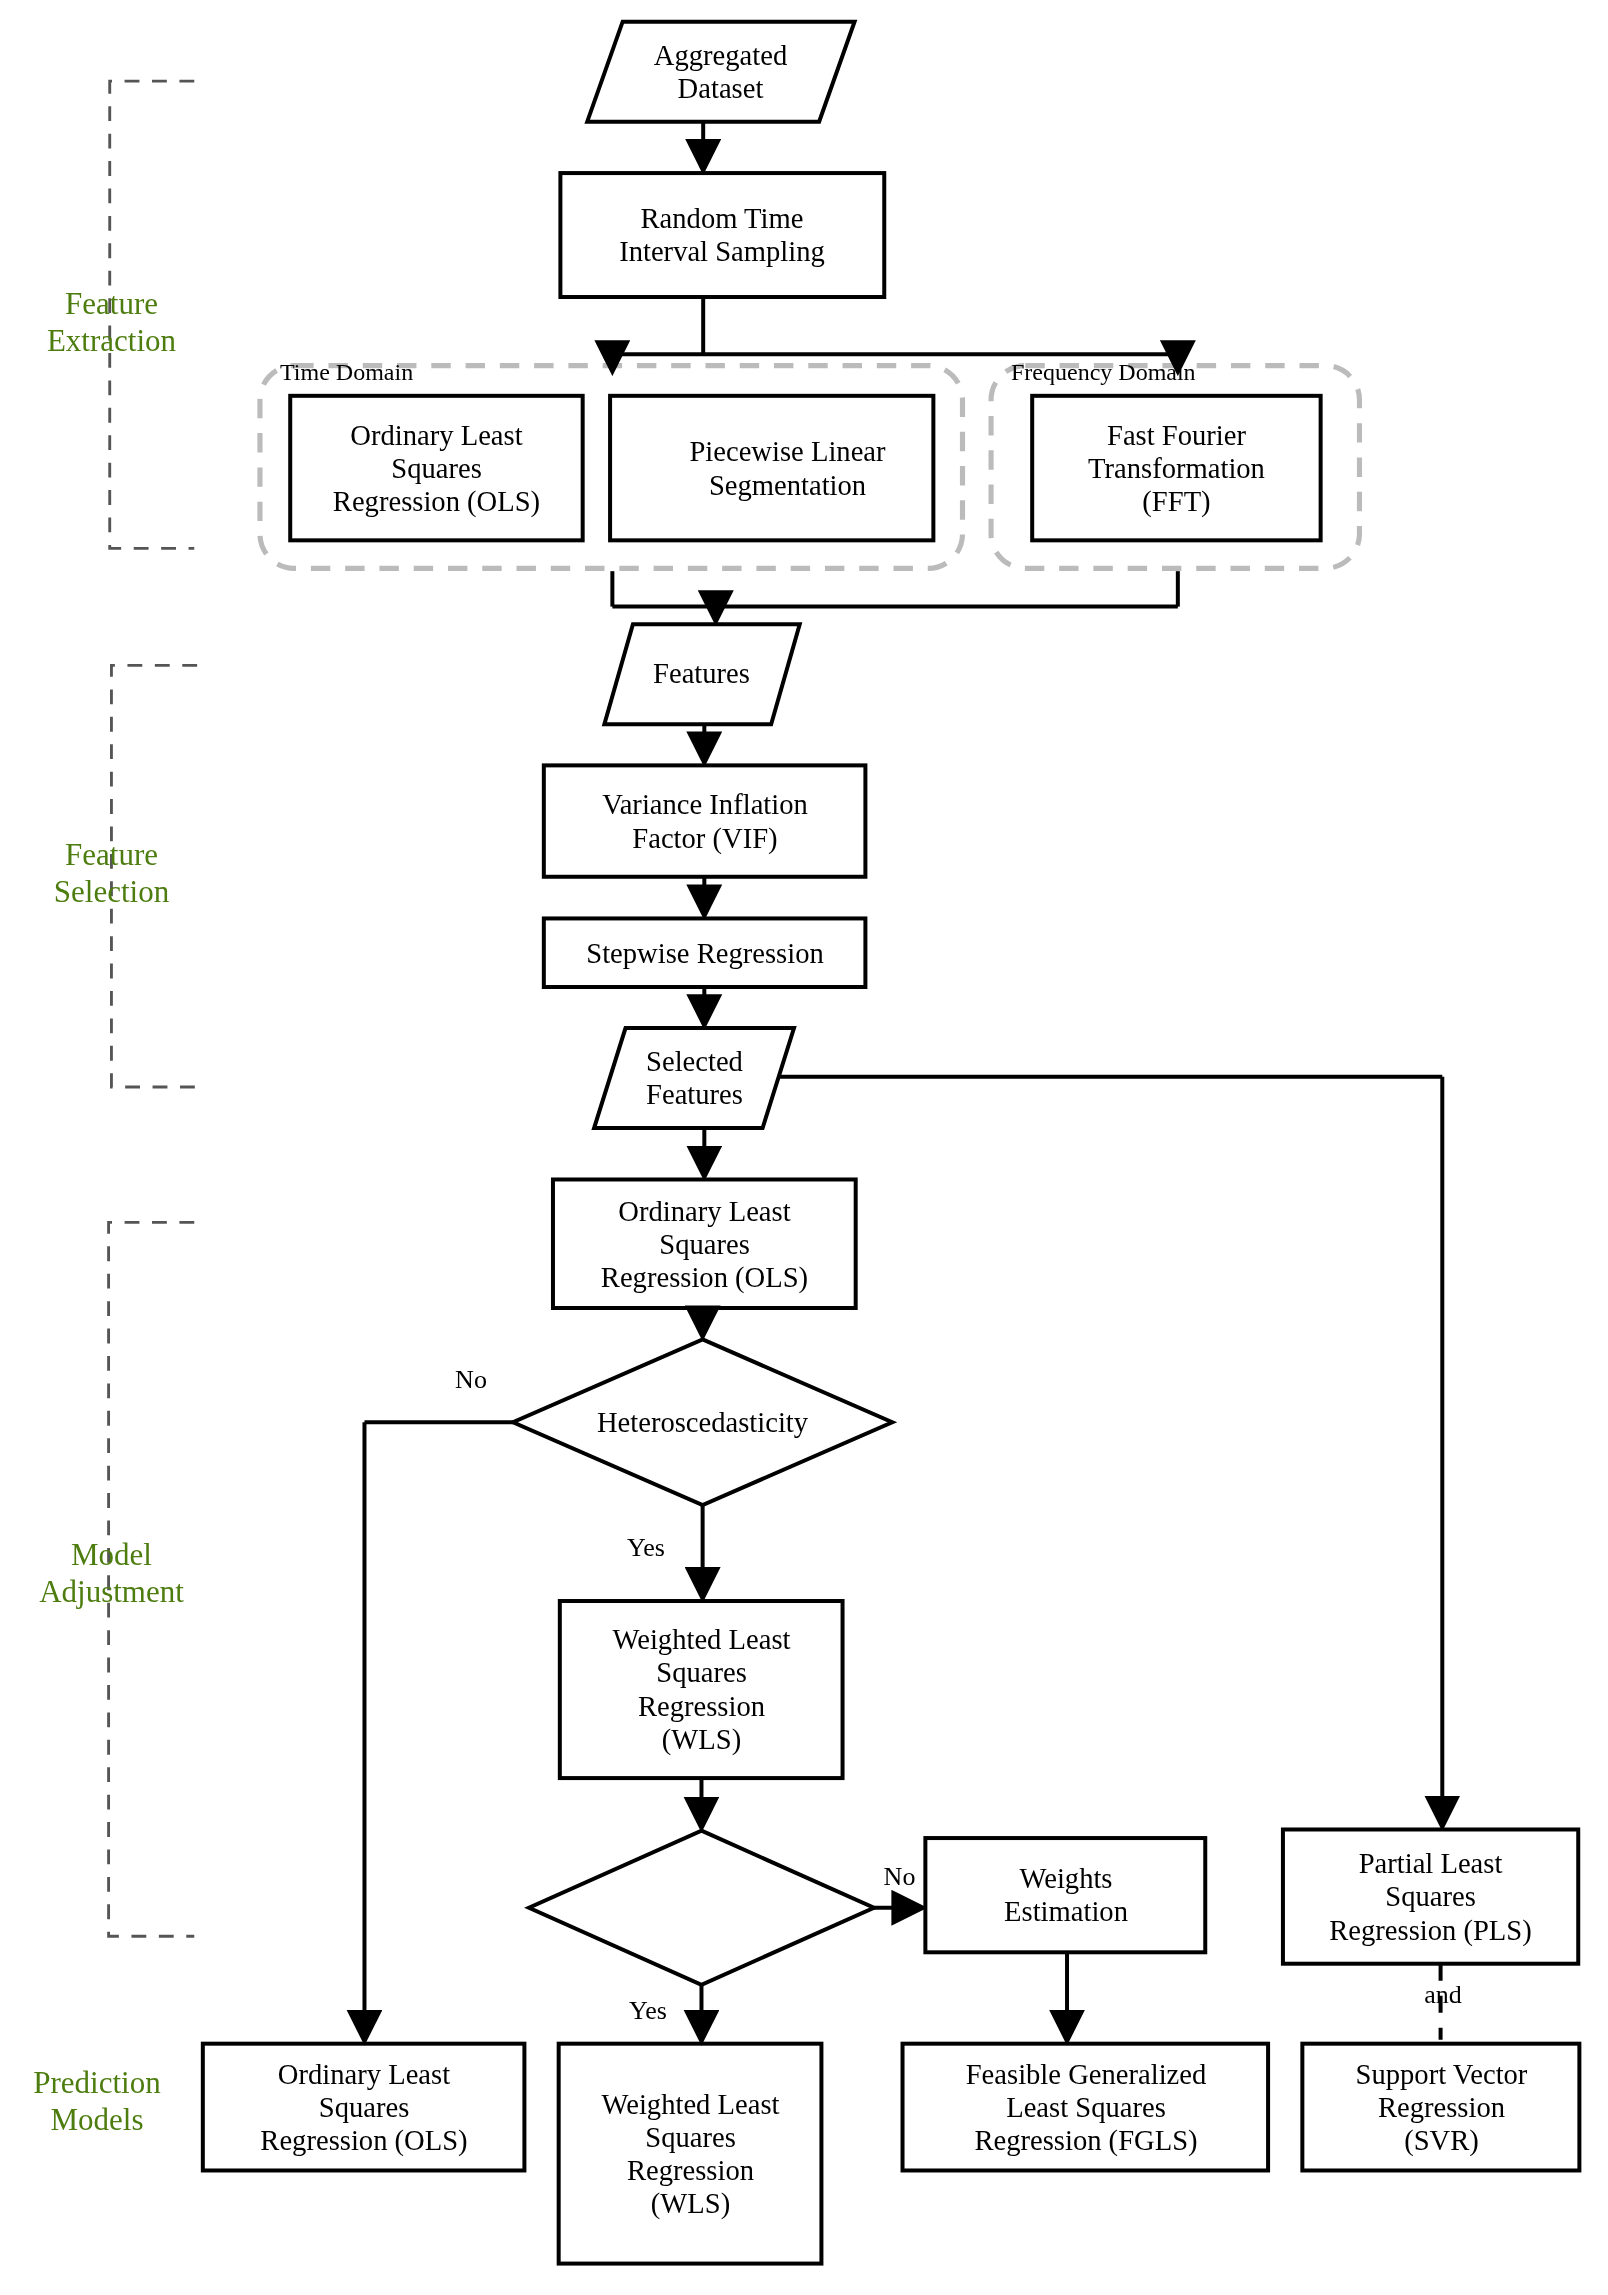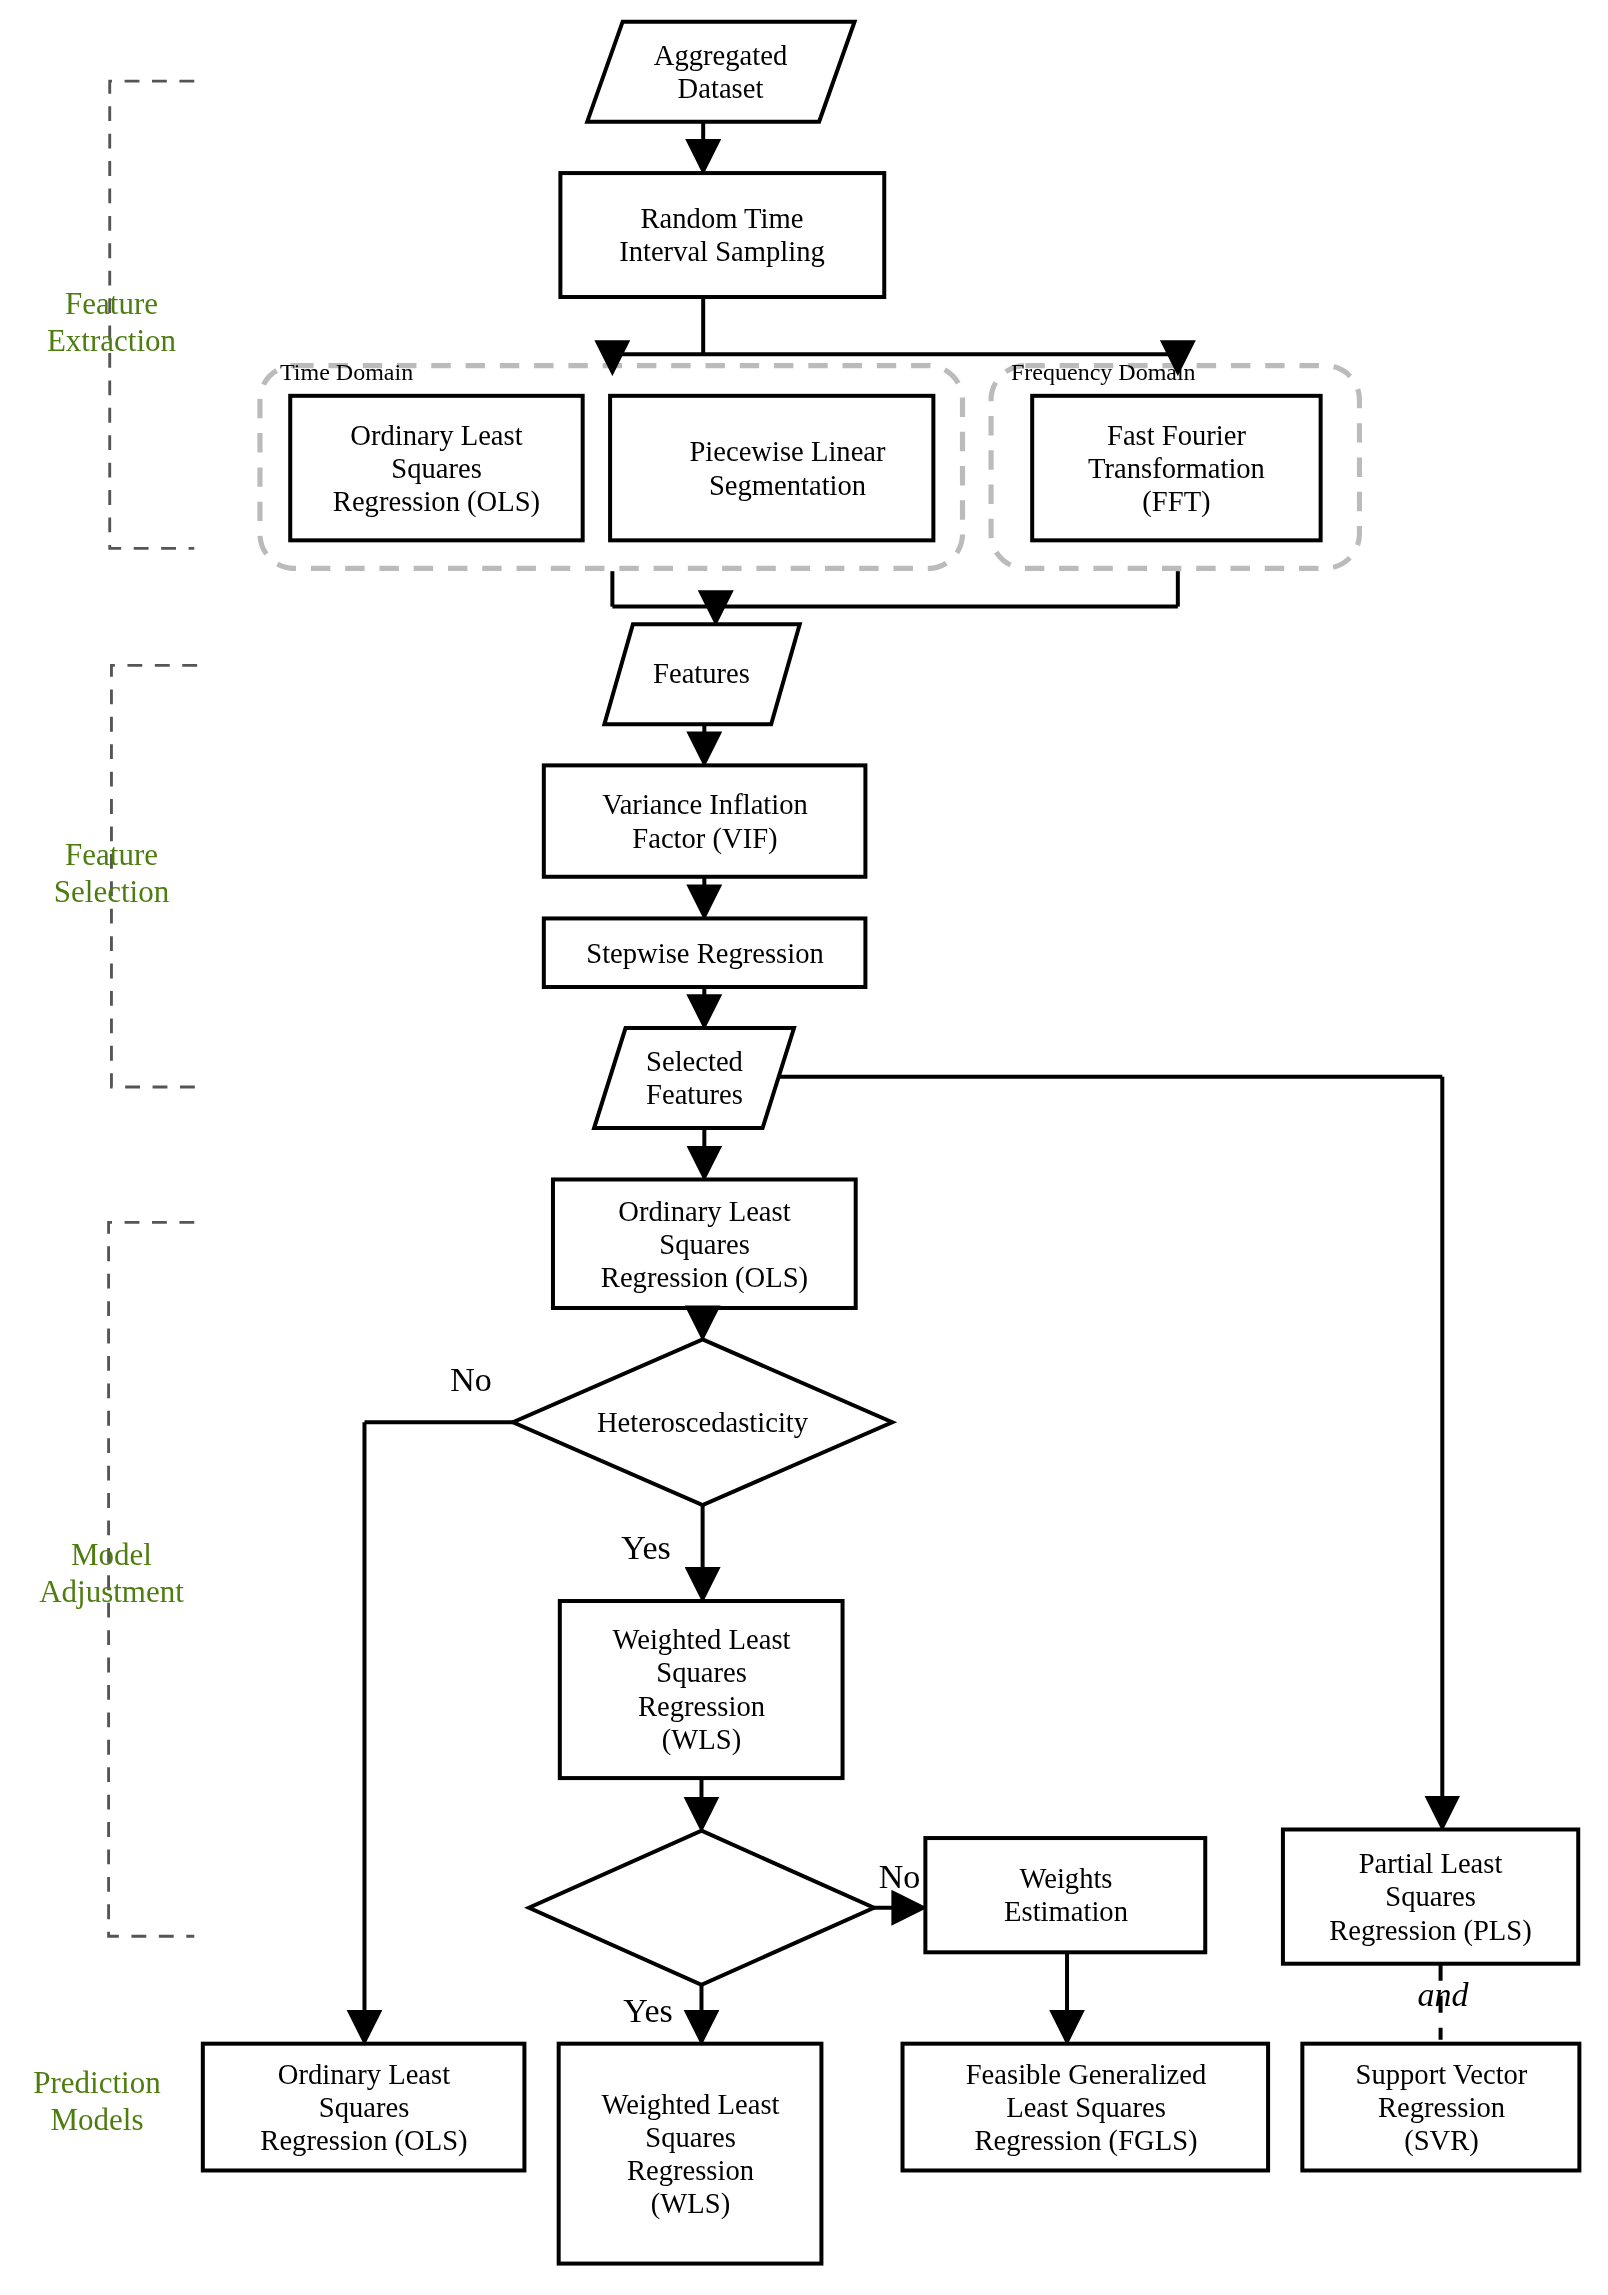--- a/index.html
+++ b/index.html
@@ -18,21 +18,21 @@
     align-items:center;
     justify-content:center;
     text-align:center;
     font-family:"Liberation Serif", serif;
     color:#000000;
     line-height:1.16;
     white-space:pre-line;
     pointer-events:none;
   }
   .fs-box{font-size:28.6px;}
-  .fs-edge{font-size:34px;}
+  .fs-edge{font-size:26px;}
   .fs-group{font-size:24px;}
 
   .stage-label{
     position:absolute;
     text-align:center;
     font-weight:normal;
     font-size:31px;
     line-height:1.18;
     white-space:pre-line;
     color:#4d7c0f;
@@ -221,16 +221,16 @@
 (SVR)</div>
 
   <div class="node-label fs-edge" style="left:434px;top:1363px;width:74px;height:34px;">No</div>
 
   <div class="node-label fs-edge" style="left:606px;top:1531px;width:80px;height:34px;">Yes</div>
 
   <div class="node-label fs-edge" style="left:868px;top:1860px;width:63px;height:34px;">No</div>
 
   <div class="node-label fs-edge" style="left:608px;top:1994px;width:80px;height:34px;">Yes</div>
 
-  <div class="node-label fs-edge" style="left:1400px;top:1978px;width:86px;height:34px;font-style:italic;">and</div>
+  <div class="node-label fs-edge" style="left:1400px;top:1978px;width:86px;height:34px;">and</div>
 
 </div>
 
 
 </body></html>

